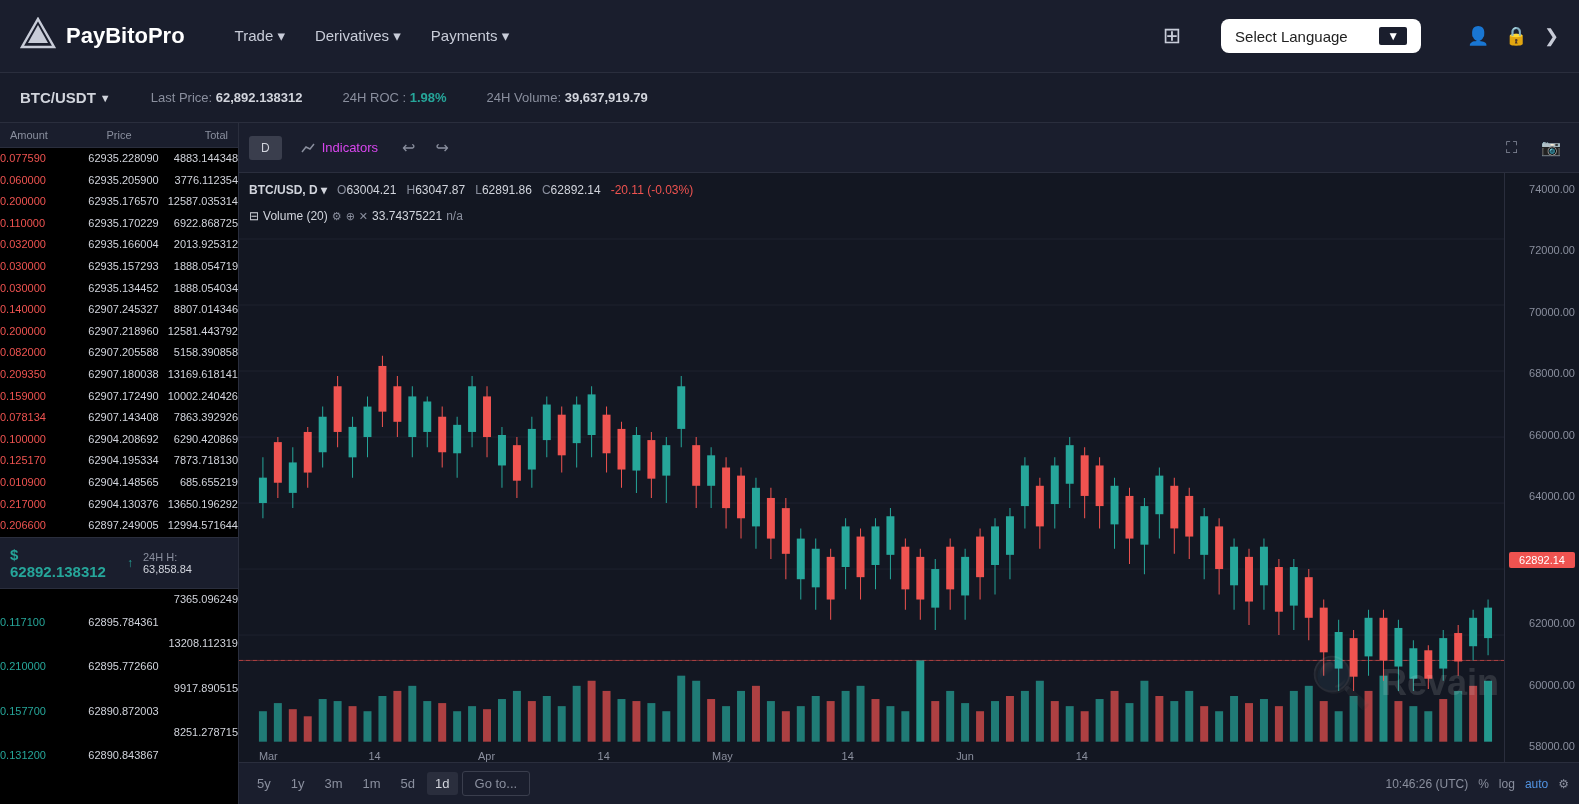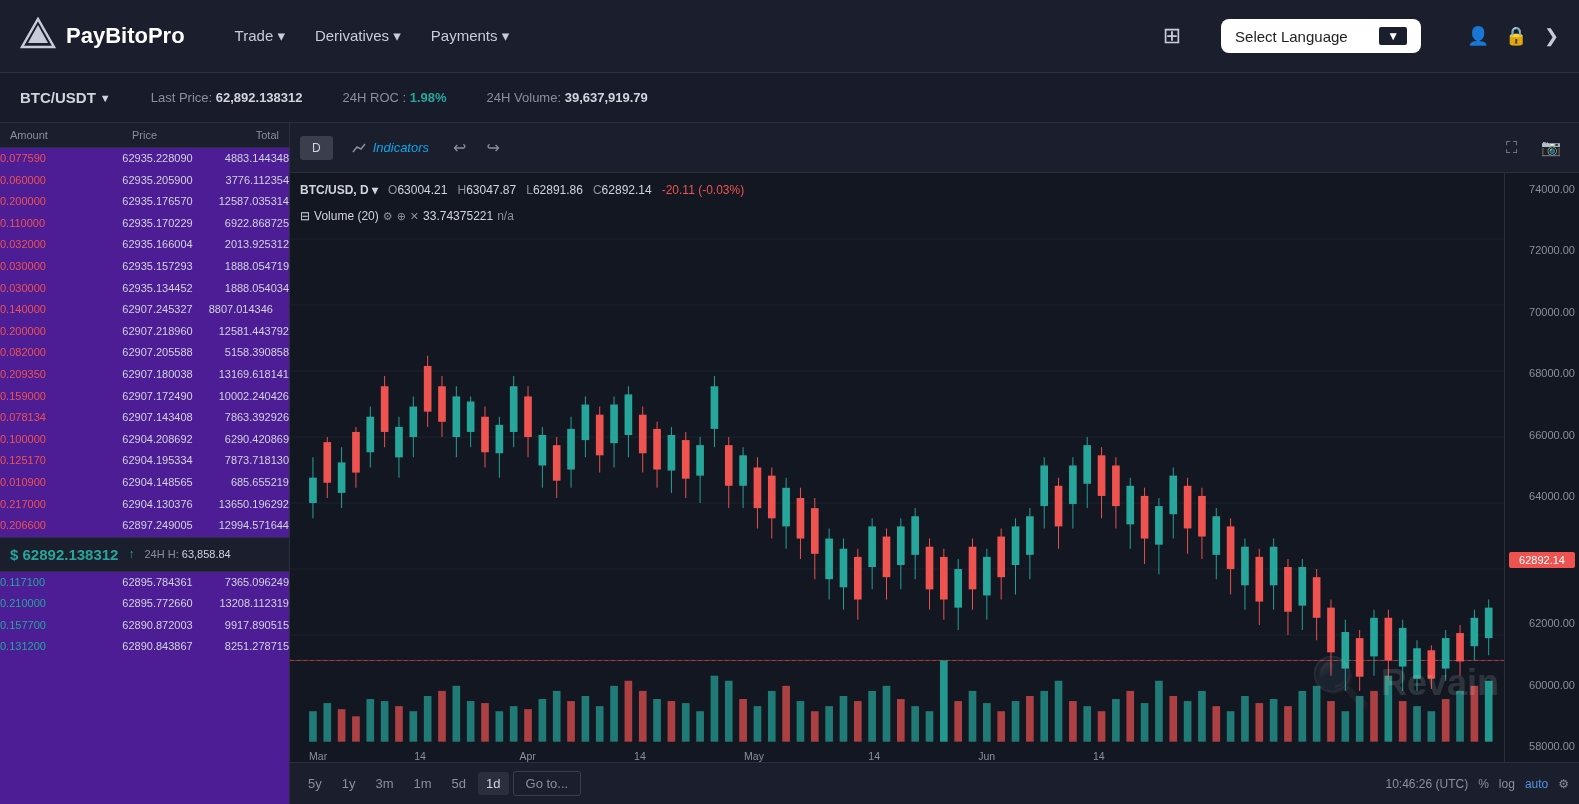--- a/index.html
+++ b/index.html
@@ -105,22 +105,22 @@
     .ticker-stat span.green { color: #26a69a; font-weight: bold; }
 
     
     .main-layout {
       display: flex;
       height: calc(804px - 73px - 50px);
     }
 
     
     .order-book {
-      width: 290px;
-      background: #4c1d95;
+      width: 239px;
+      background: #000000;
       border-right: 1px solid #2a2e3d;
       overflow: hidden;
       display: flex;
       flex-direction: column;
     }
     .ob-header {
       display: grid;
       grid-template-columns: 1fr 1fr 1fr;
       padding: 6px 10px;
       background: #1a1e2d;
@@ -130,21 +130,21 @@
     }
     .ob-header div:nth-child(2), .ob-header div:nth-child(3) { text-align: right; }
     .ob-row {
       display: grid;
       grid-template-columns: 1fr 1fr 1fr;
       padding: 2px 0;
       font-size: 11px;
       line-height: 1.6;
     }
     .ob-row .price-red { color: #ef5350; }
-    .ob-row .price-green { color: #26a69a; }
+    .ob-row .price-green { color: #26a69a; margin-top: 23px; }
     .ob-row div:nth-child(2), .ob-row div:nth-child(3) { text-align: right; color: #d1d4dc; }
     .ob-mid {
       background: #1a1e2d;
       padding: 8px 10px;
       display: flex;
       align-items: center;
       gap: 10px;
       border-top: 1px solid #2a2e3d;
       border-bottom: 1px solid #2a2e3d;
     }
@@ -177,25 +177,24 @@
       padding: 5px 12px;
       border-radius: 3px;
       cursor: pointer;
       font-size: 12px;
     }
     .chart-btn.active { background: #3a3e4d; }
     .chart-indicators {
       display: flex;
       align-items: center;
       gap: 6px;
-      color: #0ea5e9;
+      color: #d946ef;
       font-size: 13px;
       cursor: pointer;
       padding: 5px 10px;
-      font-style: italic;
     }
     .chart-nav-btn {
       background: none;
       border: none;
       color: #8a8f9e;
       font-size: 16px;
       cursor: pointer;
       padding: 4px 6px;
     }
     .chart-spacer { flex: 1; }
@@ -412,21 +411,21 @@
           <div style="text-align:right">1888.054719</div>
         </div>
         <div class="ob-row">
           <div class="price-red">0.030000</div>
           <div class="price-red" style="text-align:right">62935.134452</div>
           <div style="text-align:right">1888.054034</div>
         </div>
         <div class="ob-row">
           <div class="price-red">0.140000</div>
           <div class="price-red" style="text-align:right">62907.245327</div>
-          <div style="text-align:center">8807.014346</div>
+          <div style="text-align:right">8807.014346</div>
         </div>
         <div class="ob-row">
           <div class="price-red">0.200000</div>
           <div class="price-red" style="text-align:right">62907.218960</div>
           <div style="text-align:right">12581.443792</div>
         </div>
         <div class="ob-row">
           <div class="price-red">0.082000</div>
           <div class="price-red" style="text-align:right">62907.205588</div>
           <div style="text-align:right">5158.390858</div>

